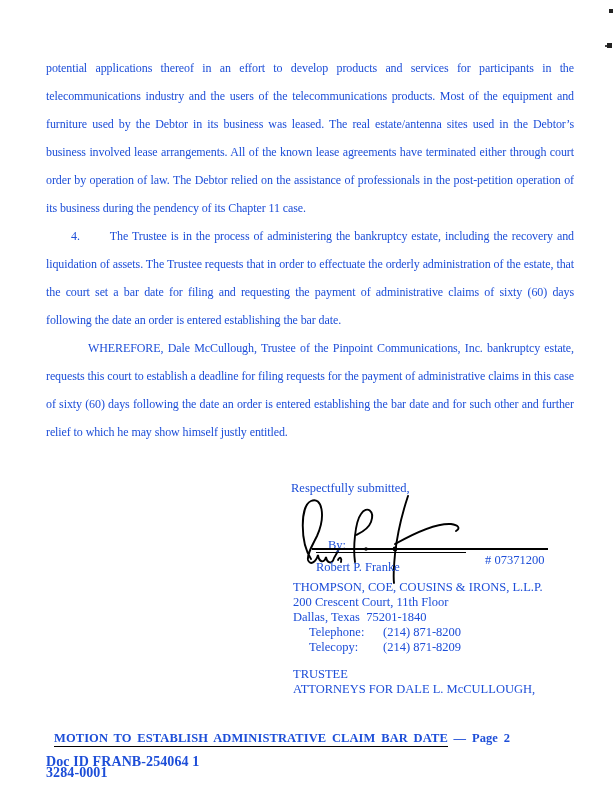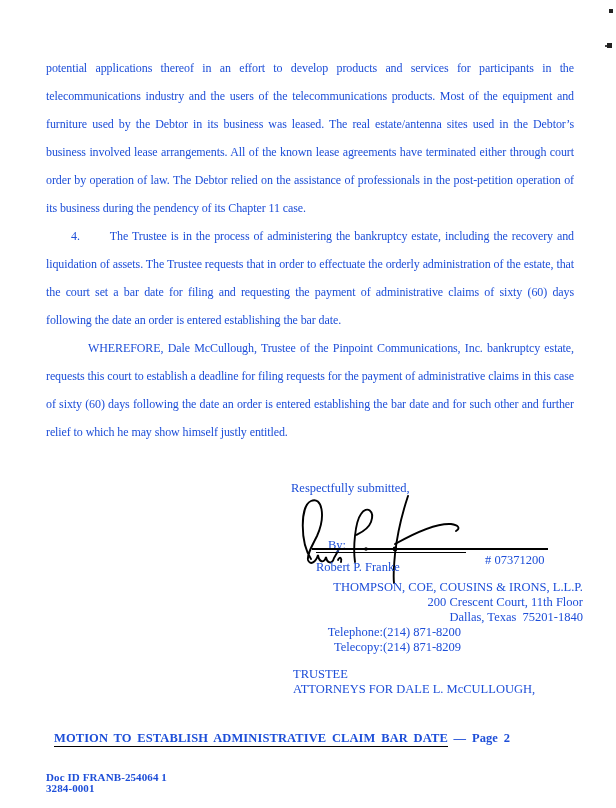--- a/index.html
+++ b/index.html
@@ -28,38 +28,37 @@
   
   .sig-area{position:absolute;top:0;left:0;width:616px;height:592px;font-size:12.5px;}
   .salutation{position:absolute;top:481px;left:291px;}
   .sig-svg{position:absolute;top:492px;left:298px;}
   .by-label{position:absolute;top:538px;left:293px;margin-left:35px;}
   .sig-line{position:absolute;top:548px;left:312px;width:236px;height:2px;background:#000;}
   .sig-line2{position:absolute;top:552px;left:316px;width:150px;height:1px;background:#000;}
   .signer-row{position:absolute;top:553px;left:316px;width:232px;}
   .signer-name{position:absolute;left:0;top:0;white-space:nowrap;margin-top:7px;}
   .bar-number{position:absolute;left:169px;top:0;white-space:nowrap;}
-  .firm-block{position:absolute;top:580px;left:293px;width:290px;line-height:15px;text-align:right;}
+  .firm-block{position:absolute;top:580px;left:293px;width:290px;line-height:15px;}
   .firm-block .row{display:flex;}
   .firm-block .lbl{width:74px;flex:none;margin-left:16px;}
   .attorneys-block{position:absolute;top:667px;left:293px;width:290px;line-height:15px;}
 
   
   .footer-title{
     position:absolute;top:731px;left:46px;
     font-size:12.5px;font-weight:bold;
     word-spacing:2.5px;letter-spacing:0.1px;
     white-space:nowrap;
   }
   .footer-title .underlined{border-bottom:1.6px solid #000;padding-bottom:1px;margin-left:8px;}
   .doc-id-block{
     position:absolute;top:756px;left:46px;
-    font-size:11px;line-height:11px;font-weight:bold;
+    font-size:14px;line-height:11px;font-weight:bold;
     letter-spacing:0.1px;
-    margin-top:16px;
   }
 
   
   .speck-1{position:absolute;top:9px;left:609px;width:4px;height:4px;background:#222;}
   .speck-2{position:absolute;top:43px;left:607px;width:5px;height:5px;background:#222;}
   .speck-2:after{content:"";position:absolute;left:-2px;top:2px;width:2px;height:2px;background:#444;}
 </style>
 </head>
 <body>
 

